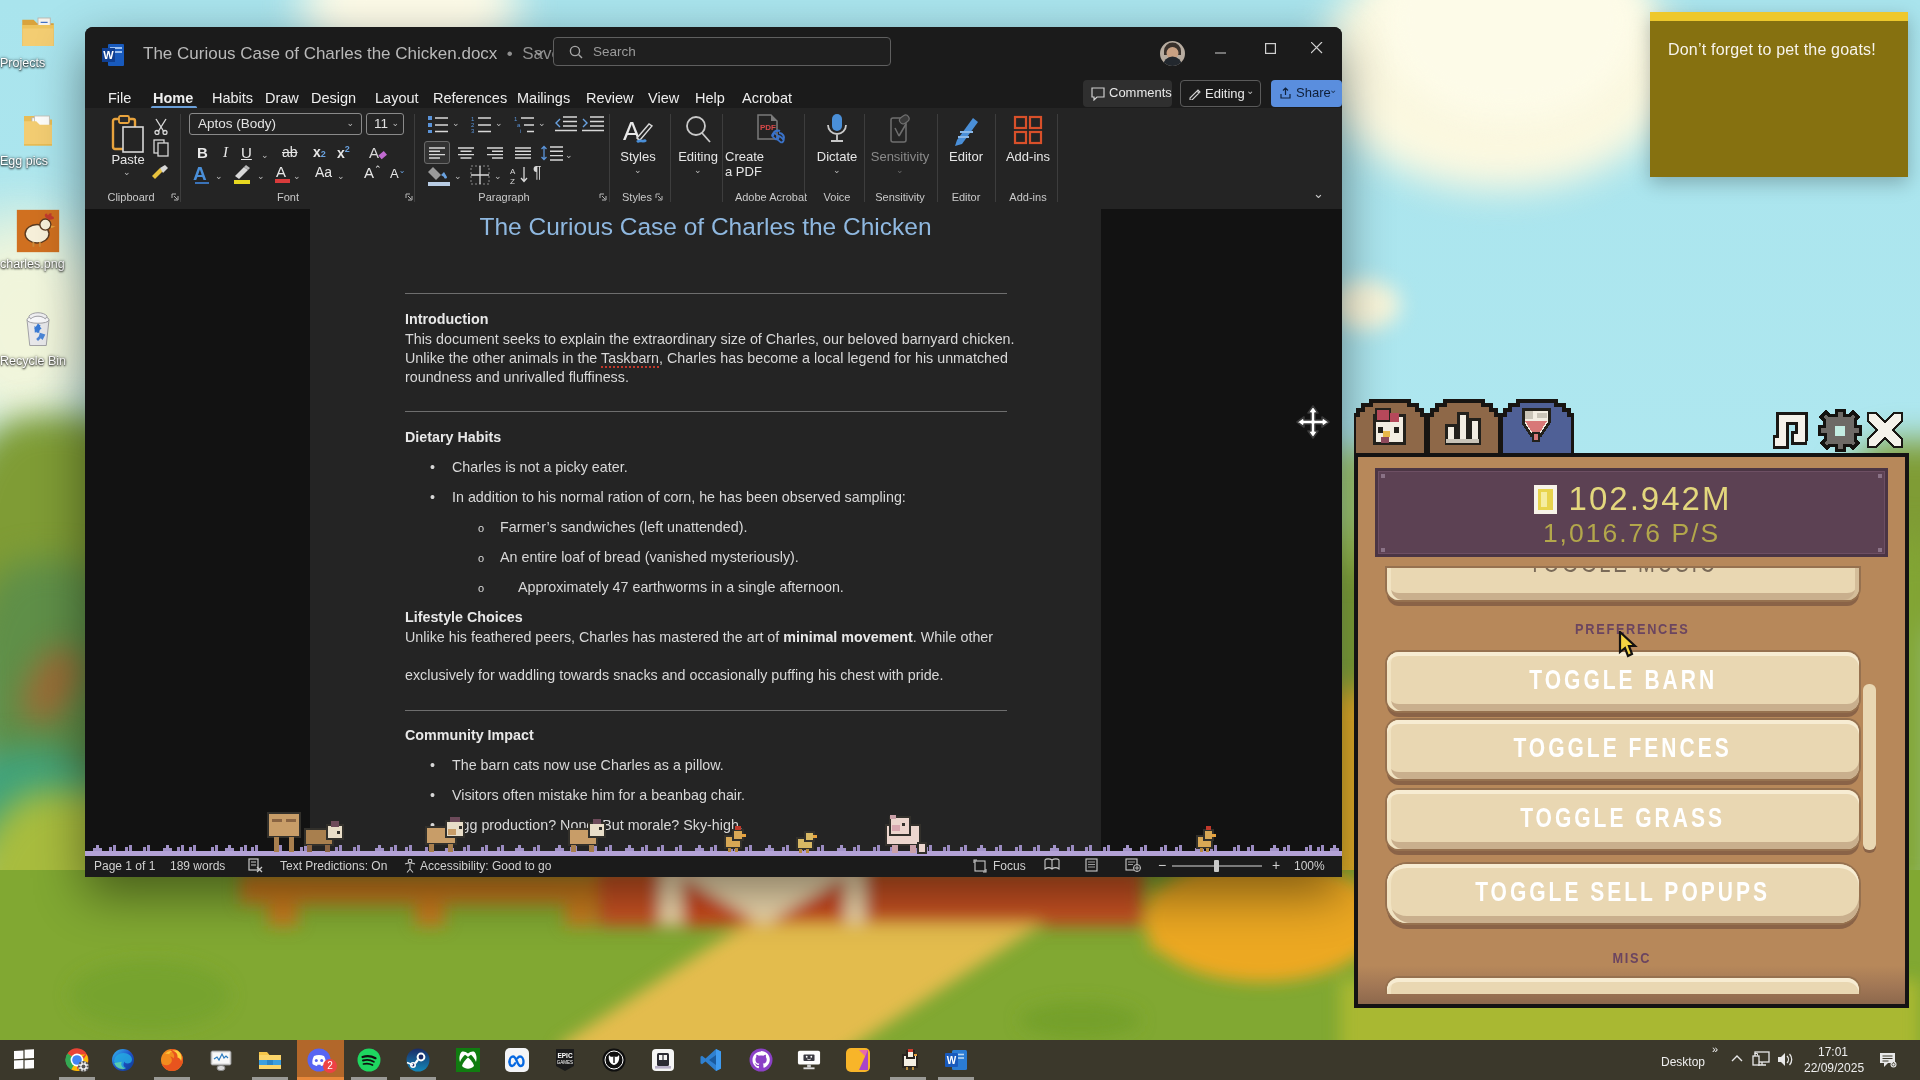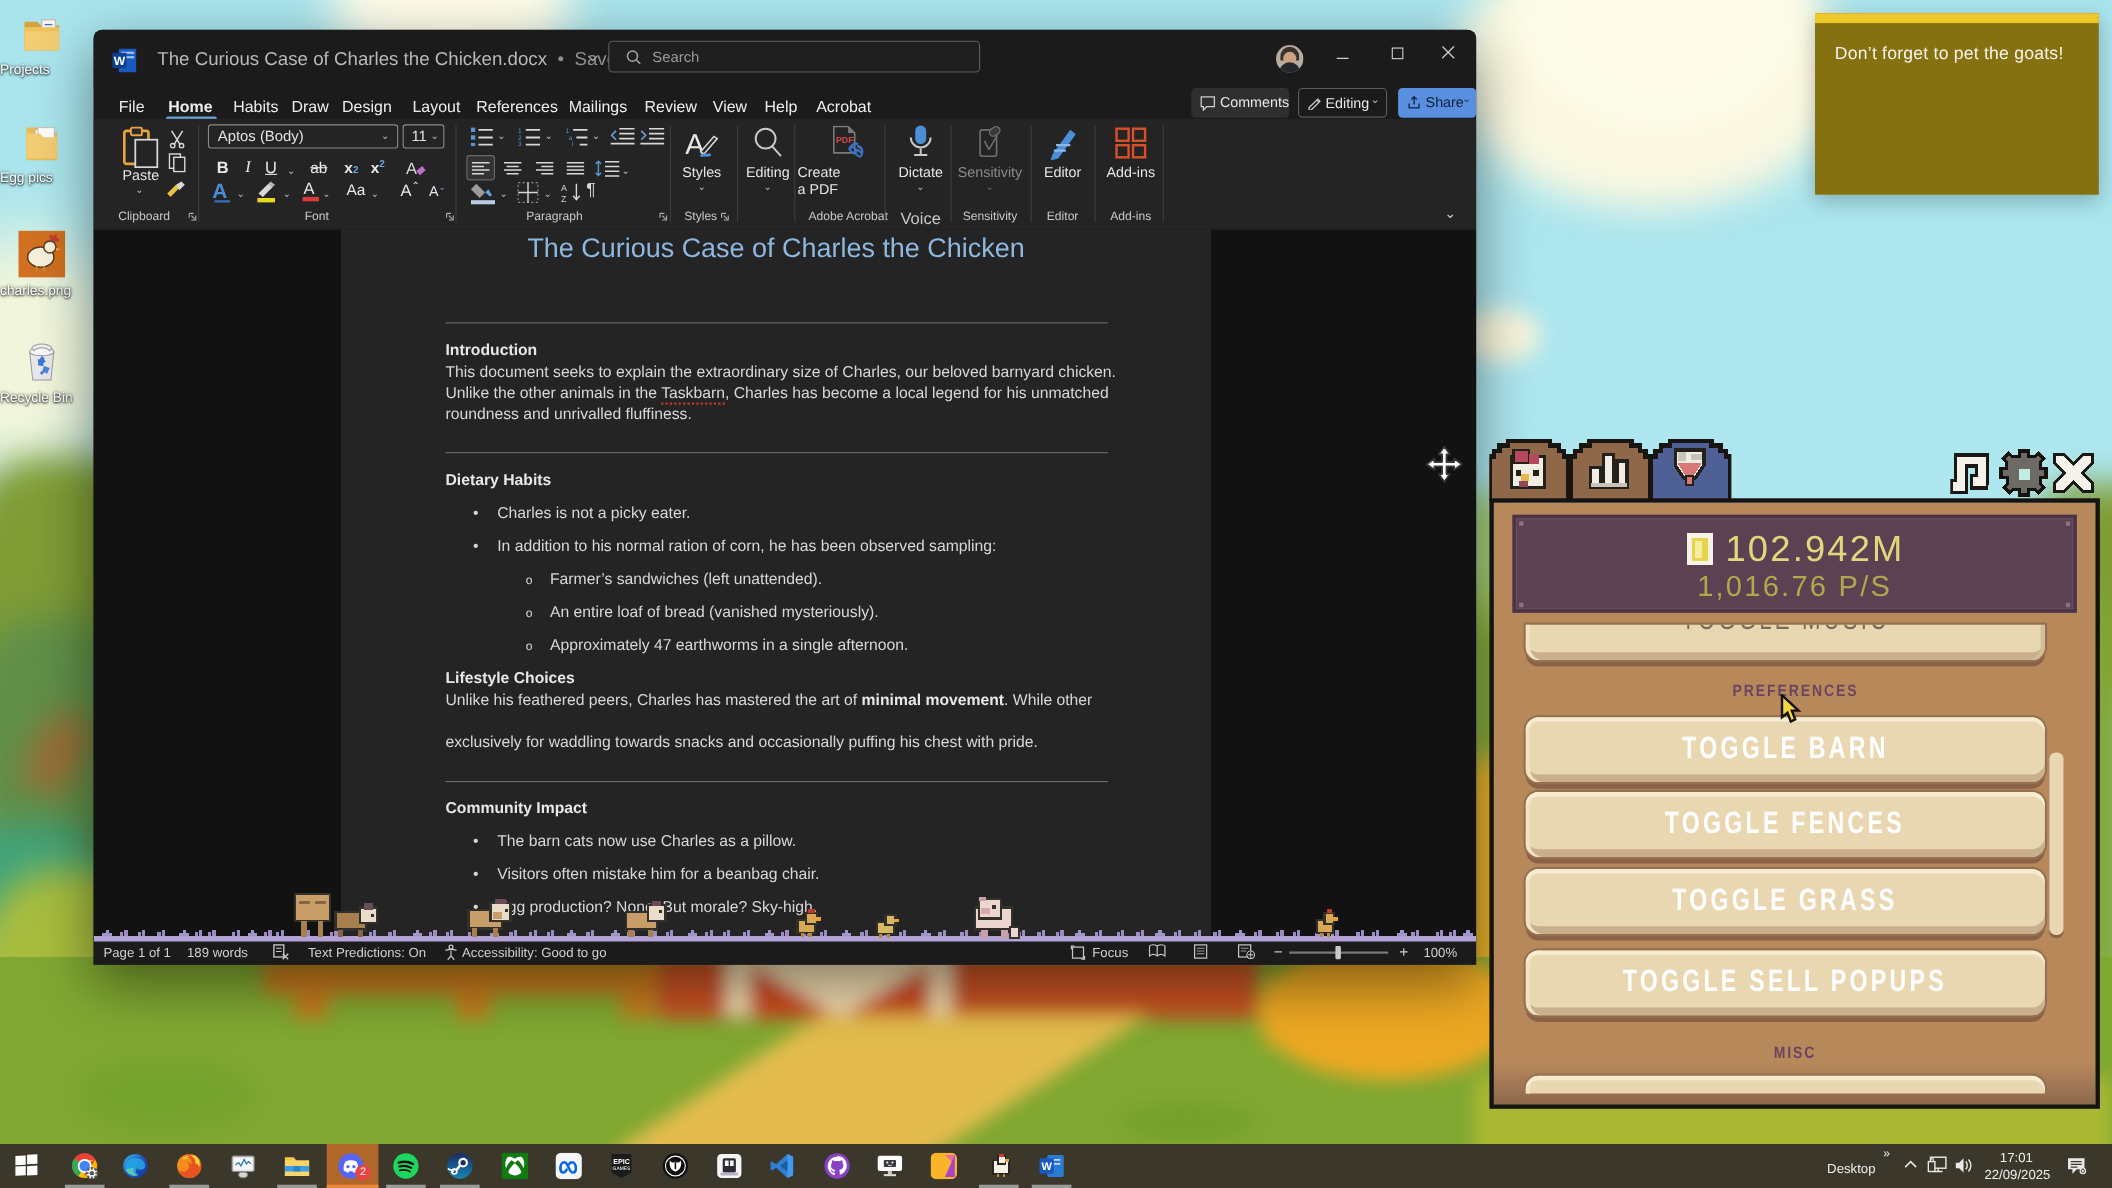--- a/index.html
+++ b/index.html
@@ -468,21 +468,21 @@
     <div class="abs" style="left:719px;top:6px;width:1px;height:88px;background:#3d3d3d;"></div>
     
     <svg class="abs" style="left:740px;top:5px;" width="24" height="34" viewBox="0 0 24 34">
           <rect x="7" y="1" width="10" height="17" rx="5" fill="#4a8fd8"></rect>
           <path d="M3 12 a9 9 0 0 0 18 0" fill="none" stroke="#c9c9c9" stroke-width="1.8"></path>
           <line x1="12" y1="22" x2="12" y2="28" stroke="#c9c9c9" stroke-width="1.8"></line>
           <line x1="6" y1="28" x2="18" y2="28" stroke="#c9c9c9" stroke-width="1.8"></line>
         </svg>
     <div class="abs" style="left:712px;top:41px;width:80px;text-align:center;color:#e6e6e6;font-size:13px;">Dictate</div>
     <div class="abs" style="left:748px;top:57px;color:#bdbdbd;font-size:9px;">⌄</div>
-    <div class="abs" style="left:712px;top:83px;width:80px;text-align:center;color:#c9c9c9;font-size:15px;">Voice</div>
+    <div class="abs" style="left:712px;top:83px;width:80px;text-align:center;color:#c9c9c9;font-size:11px;">Voice</div>
     <div class="abs" style="left:779px;top:6px;width:1px;height:88px;background:#3d3d3d;"></div>
     
     <svg class="abs" style="left:800px;top:6px;" width="30" height="32" viewBox="0 0 30 32" opacity=".45">
           <rect x="6" y="4" width="15" height="24" rx="2" fill="none" stroke="#c9c9c9" stroke-width="1.5"></rect>
           <rect x="14" y="2" width="10" height="7" rx="3.5" fill="#555" stroke="#c9c9c9" stroke-width="1.2" transform="rotate(-35 19 5)"></rect>
           <path d="M10 14 l4 8 M14 22 l7-12" stroke="#c9c9c9" stroke-width="1.5"></path>
         </svg>
     <div class="abs" style="left:775px;top:41px;width:80px;text-align:center;color:#8a8a8a;font-size:13px;">Sensitivity</div>
     <div class="abs" style="left:811px;top:57px;color:#6a6a6a;font-size:9px;">⌄</div>
     <div class="abs" style="left:775px;top:83px;width:80px;text-align:center;color:#c9c9c9;font-size:11px;">Sensitivity</div>
@@ -521,21 +521,21 @@
       <div class="abs doc" style="left:95px;top:220px;font-weight:bold;color:#e8e8e8;">Dietary Habits</div>
       <div class="abs doc" style="left:120px;top:250px;">•</div>
           <div class="abs doc" style="left:142px;top:250px;">Charles is not a picky eater.</div>
       <div class="abs doc" style="left:120px;top:280px;">•</div>
           <div class="abs doc" style="left:142px;top:280px;">In addition to his normal ration of corn, he has been observed sampling:</div>
       <div class="abs doc" style="left:168px;top:310px;font-size:11px;padding-top:3px;">o</div>
           <div class="abs doc" style="left:190px;top:310px;">Farmer’s sandwiches (left unattended).</div>
       <div class="abs doc" style="left:168px;top:340px;font-size:11px;padding-top:3px;">o</div>
           <div class="abs doc" style="left:190px;top:340px;">An entire loaf of bread (vanished mysteriously).</div>
       <div class="abs doc" style="left:168px;top:370px;font-size:11px;padding-top:3px;">o</div>
-          <div class="abs doc" style="left:190px;top:370px;">Approximately 47 earthworms in a single afternoon.</div>
+          <div class="abs doc" style="left:208px;top:370px;">Approximately 47 earthworms in a single afternoon.</div>
       <div class="abs doc" style="left:95px;top:400px;font-weight:bold;color:#e8e8e8;">Lifestyle Choices</div>
       <div class="abs doc" style="left:95px;top:420px;">Unlike his feathered peers, Charles has mastered the art of <b style="color:#e8e8e8;">minimal movement</b>. While other</div>
       <div class="abs doc" style="left:95px;top:458px;">exclusively for waddling towards snacks and occasionally puffing his chest with pride.</div>
       <div class="abs" style="left:95px;top:501px;width:602px;height:1px;background:#6e6e6e;"></div>
       <div class="abs doc" style="left:95px;top:518px;font-weight:bold;color:#e8e8e8;">Community Impact</div>
       <div class="abs doc" style="left:120px;top:548px;">•</div>
           <div class="abs doc" style="left:142px;top:548px;">The barn cats now use Charles as a pillow.</div>
       <div class="abs doc" style="left:120px;top:578px;">•</div>
           <div class="abs doc" style="left:142px;top:578px;">Visitors often mistake him for a beanbag chair.</div>
       <div class="abs doc" style="left:120px;top:608px;">•</div>
@@ -818,21 +818,21 @@
   <div class="abs" style="left:21px;top:119px;width:513px;height:36px;text-align:center;color:#b3a74b;font-size:26.5px;letter-spacing:2px;">1,016.76 P/S</div>
 
   <div class="abs" style="left:33px;top:169px;width:472px;height:32px;background:#e9d7b2;border-radius:0 0 12px 12px;box-shadow:0 0 0 2px #96714f, inset 4px 0 0 #f1e3c2, inset -4px 0 0 #d4bd99, inset 0 -7px 0 #c9af8d, 0 6px 0 #8a6347;"></div>
   <div class="abs" style="left:33px;top:169px;width:472px;height:10px;overflow:hidden;">
     <div style="position:absolute;left:0;top:-21px;width:472px;text-align:center;font-size:28px;letter-spacing:4px;color:#7a6a58;"><i style="display:inline-block;font-style:normal;transform:scaleX(.72);">TOGGLE MUSIC</i></div>
   </div>
   <div class="glab" style="top:221px;"><i>PREFERENCES</i></div>
   <div class="gbtn" style="top:253px;"><i>TOGGLE BARN</i></div>
   <div class="gbtn" style="top:321px;"><i>TOGGLE FENCES</i></div>
   <div class="gbtn" style="top:391px;"><i>TOGGLE GRASS</i></div>
-  <div class="gbtn" style="top:465px;"><i>TOGGLE SELL POPUPS</i></div>
+  <div class="gbtn" style="top:465px;border-radius:20px;"><i>TOGGLE SELL POPUPS</i></div>
   <div class="glab" style="top:550px;"><i>MISC</i></div>
   <div class="abs" style="left:29px;top:576px;width:499px;height:19px;overflow:hidden;">
     <div class="gbtn" style="left:4px;top:3px;width:472px;position:absolute;"> </div>
   </div>
   <div class="abs" style="left:509px;top:285px;width:13px;height:166px;background:#e9d7b2;border-radius:6px;box-shadow:0 3px 0 #8a6347;"></div>
 
   <svg class="abs" style="left:264px;top:232px;" width="24" height="28" viewBox="0 0 24 28">
         <path d="M2 1 L2 21 L7 17 L10 25 L14 23 L11 15 L17 15 Z" fill="#f5d442" stroke="#141210" stroke-width="2.2"></path>
       </svg>
 </div>

